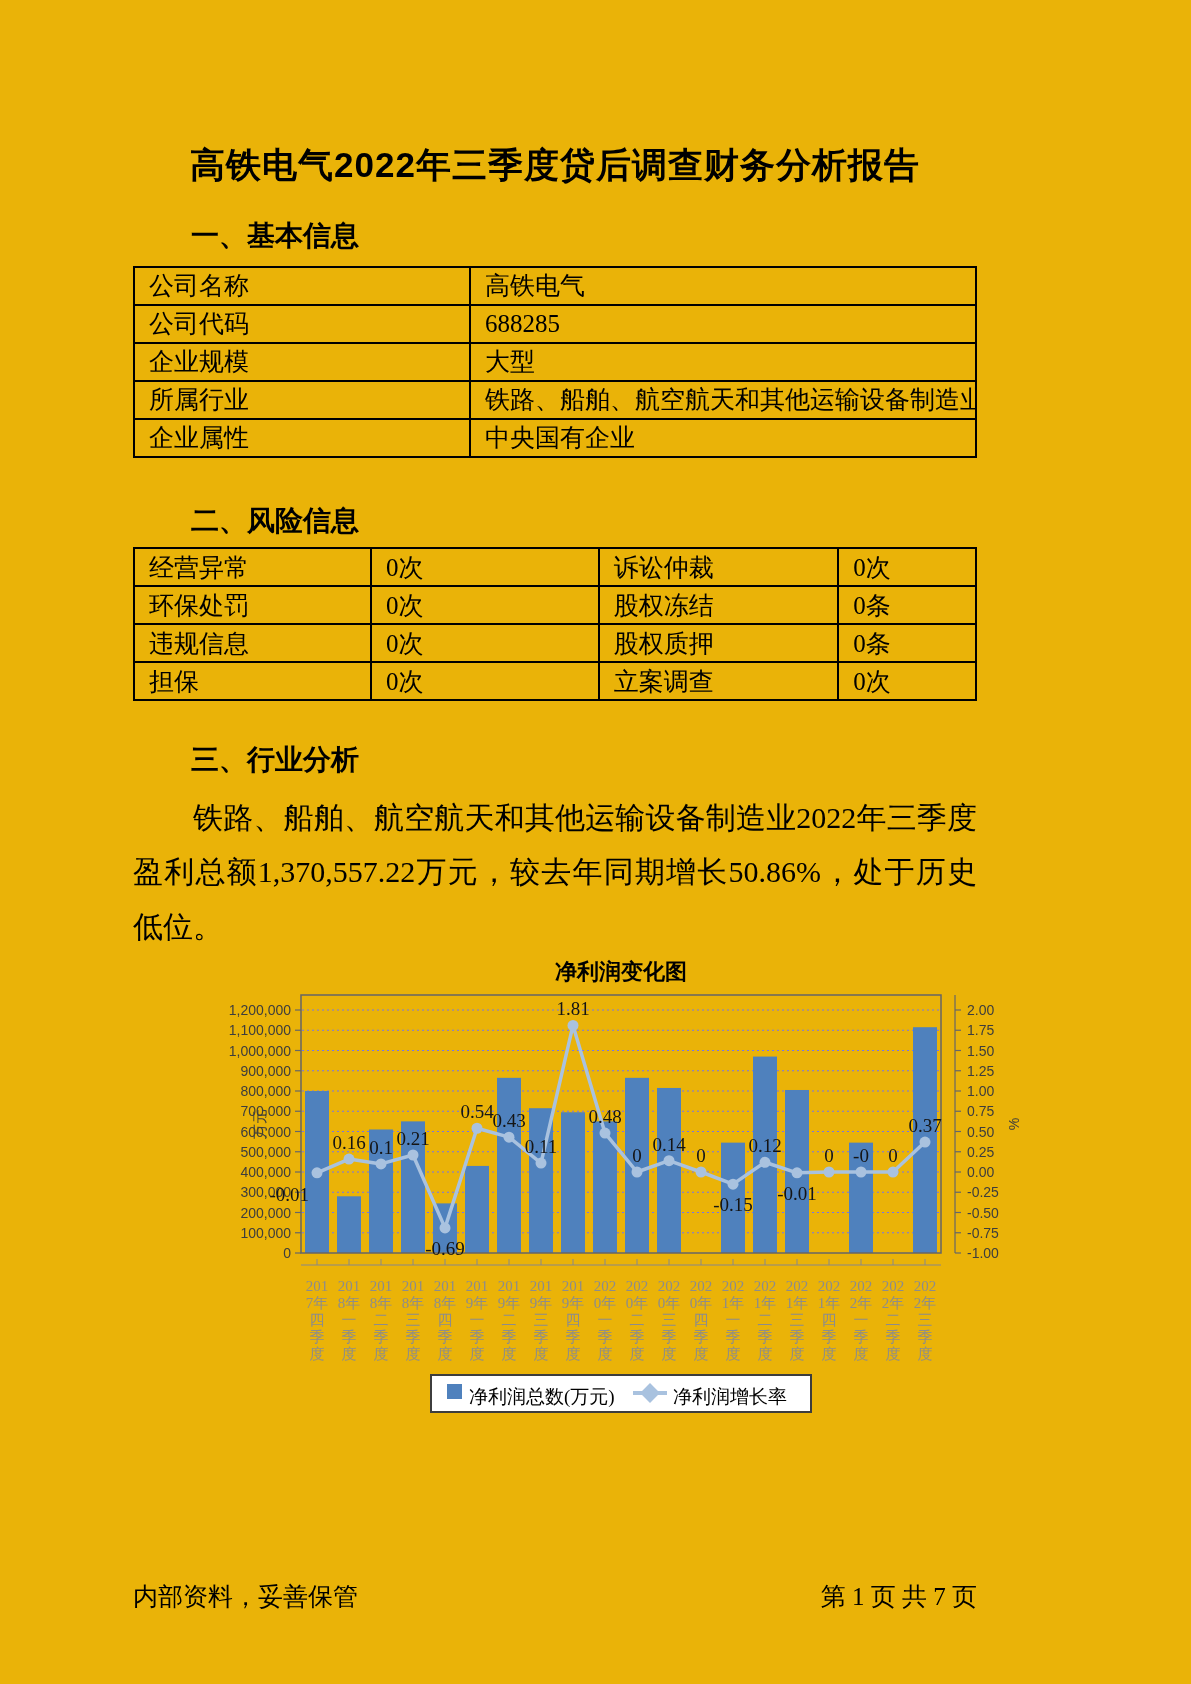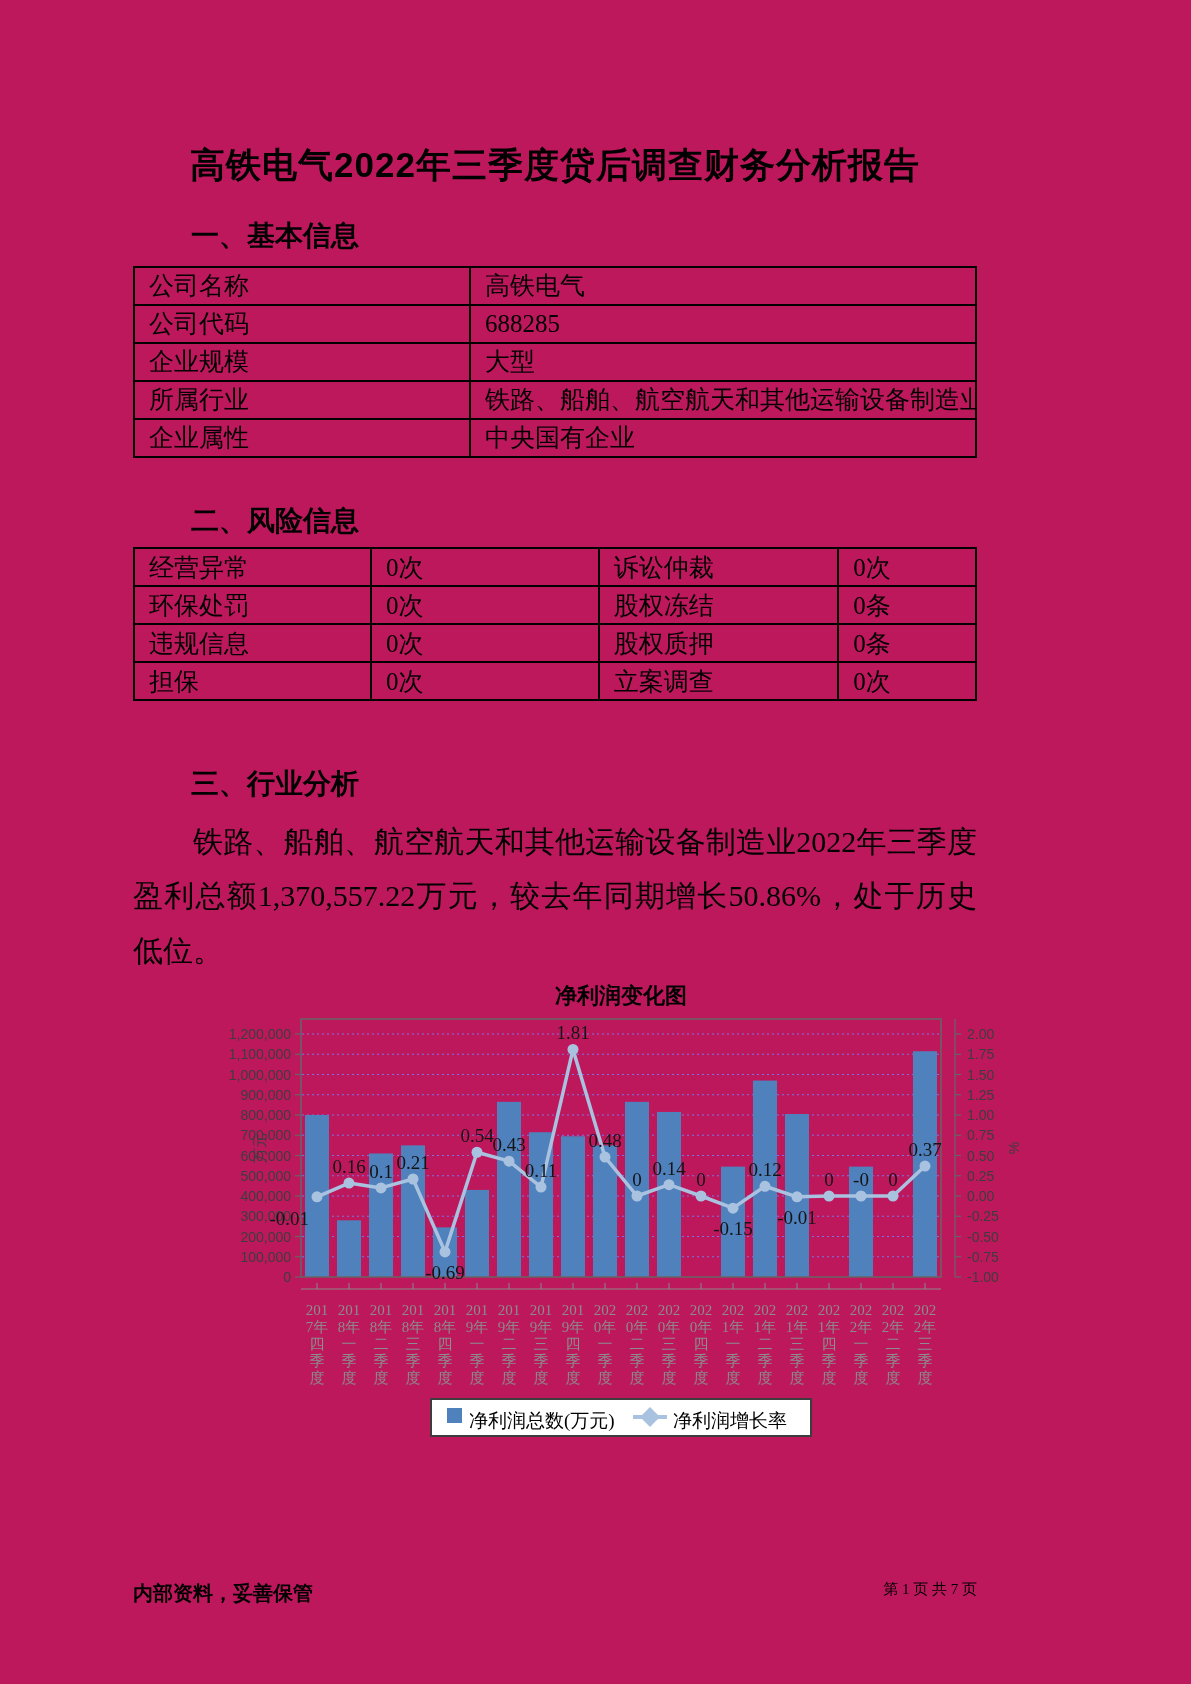--- a/index.html
+++ b/index.html
@@ -1,58 +1,58 @@
 <!DOCTYPE html>
 <html><head>
 <meta charset="utf-8">
 <style>
   html,body{margin:0;padding:0;background:#e8e8e8;}
   .page{
-    width:1191px;height:1684px;background:#be185d;position:relative;overflow:hidden;
+    width:1191px;height:1684px;background:#eab308;position:relative;overflow:hidden;
     font-family:"Liberation Serif","DejaVu Serif",serif;color:#000;
     margin:0 auto;box-shadow:0 0 6px rgba(0,0,0,.25);
   }
   .content{padding-left:133px;width:844px;}
   .doc-title{
     margin-top:142px;text-align:center;
     font-family:"Liberation Sans","DejaVu Sans",sans-serif;
     font-weight:bold;font-size:35px;letter-spacing:1px;
   }
   .sec-heading{
     font-family:"Liberation Sans","DejaVu Sans",sans-serif;
     font-weight:bold;font-size:28px;line-height:1.2;
     margin:0 0 0 58px;
   }
   .sh1{margin-top:30px;}
   .sh2{margin-top:46px;}
-  .sh3{margin-top:66px;}
+  .sh3{margin-top:42px;}
   table.doc-table{
     border-collapse:collapse;width:100%;table-layout:fixed;
     font-size:25px;
   }
   table.doc-table td{
     border:2px solid #000;height:36px;padding:0 0 0 14px;vertical-align:middle;
     overflow:hidden;white-space:nowrap;
   }
   .t1{margin-top:13px;}
   .t2{margin-top:10px;}
   .t1 td.c-label{width:38%;}
   .t2 td.c1{width:28.4%;} .t2 td.c2{width:27.2%;} .t2 td.c3{width:28.7%;} .t2 td.c4{width:15.7%;}
   .para{
     margin:14px 0 0 0;font-size:30px;line-height:1.82;
     text-indent:2em;text-align:justify;
   }
   .chart-wrap{position:relative;margin-top:0;margin-left:48px;width:860px;height:470px;}
   .footer-left{
     position:absolute;top:1580px;left:133px;
-    font-family:"Liberation Sans","DejaVu Sans",sans-serif;font-size:20px;color:#000;font-weight:bold;
+    font-family:"Liberation Sans","DejaVu Sans",sans-serif;font-size:25px;color:#000;
   }
   .footer-right{
     position:absolute;top:1580px;right:214px;
-    font-family:"Liberation Serif","DejaVu Serif",serif;font-size:15px;color:#000;
+    font-family:"Liberation Serif","DejaVu Serif",serif;font-size:25px;color:#000;
   }
 </style>
 </head>
 <body>
 
 <div class="page">
   <div class="content">
 
     <div class="doc-title">高铁电气2022年三季度贷后调查财务分析报告</div>
 

